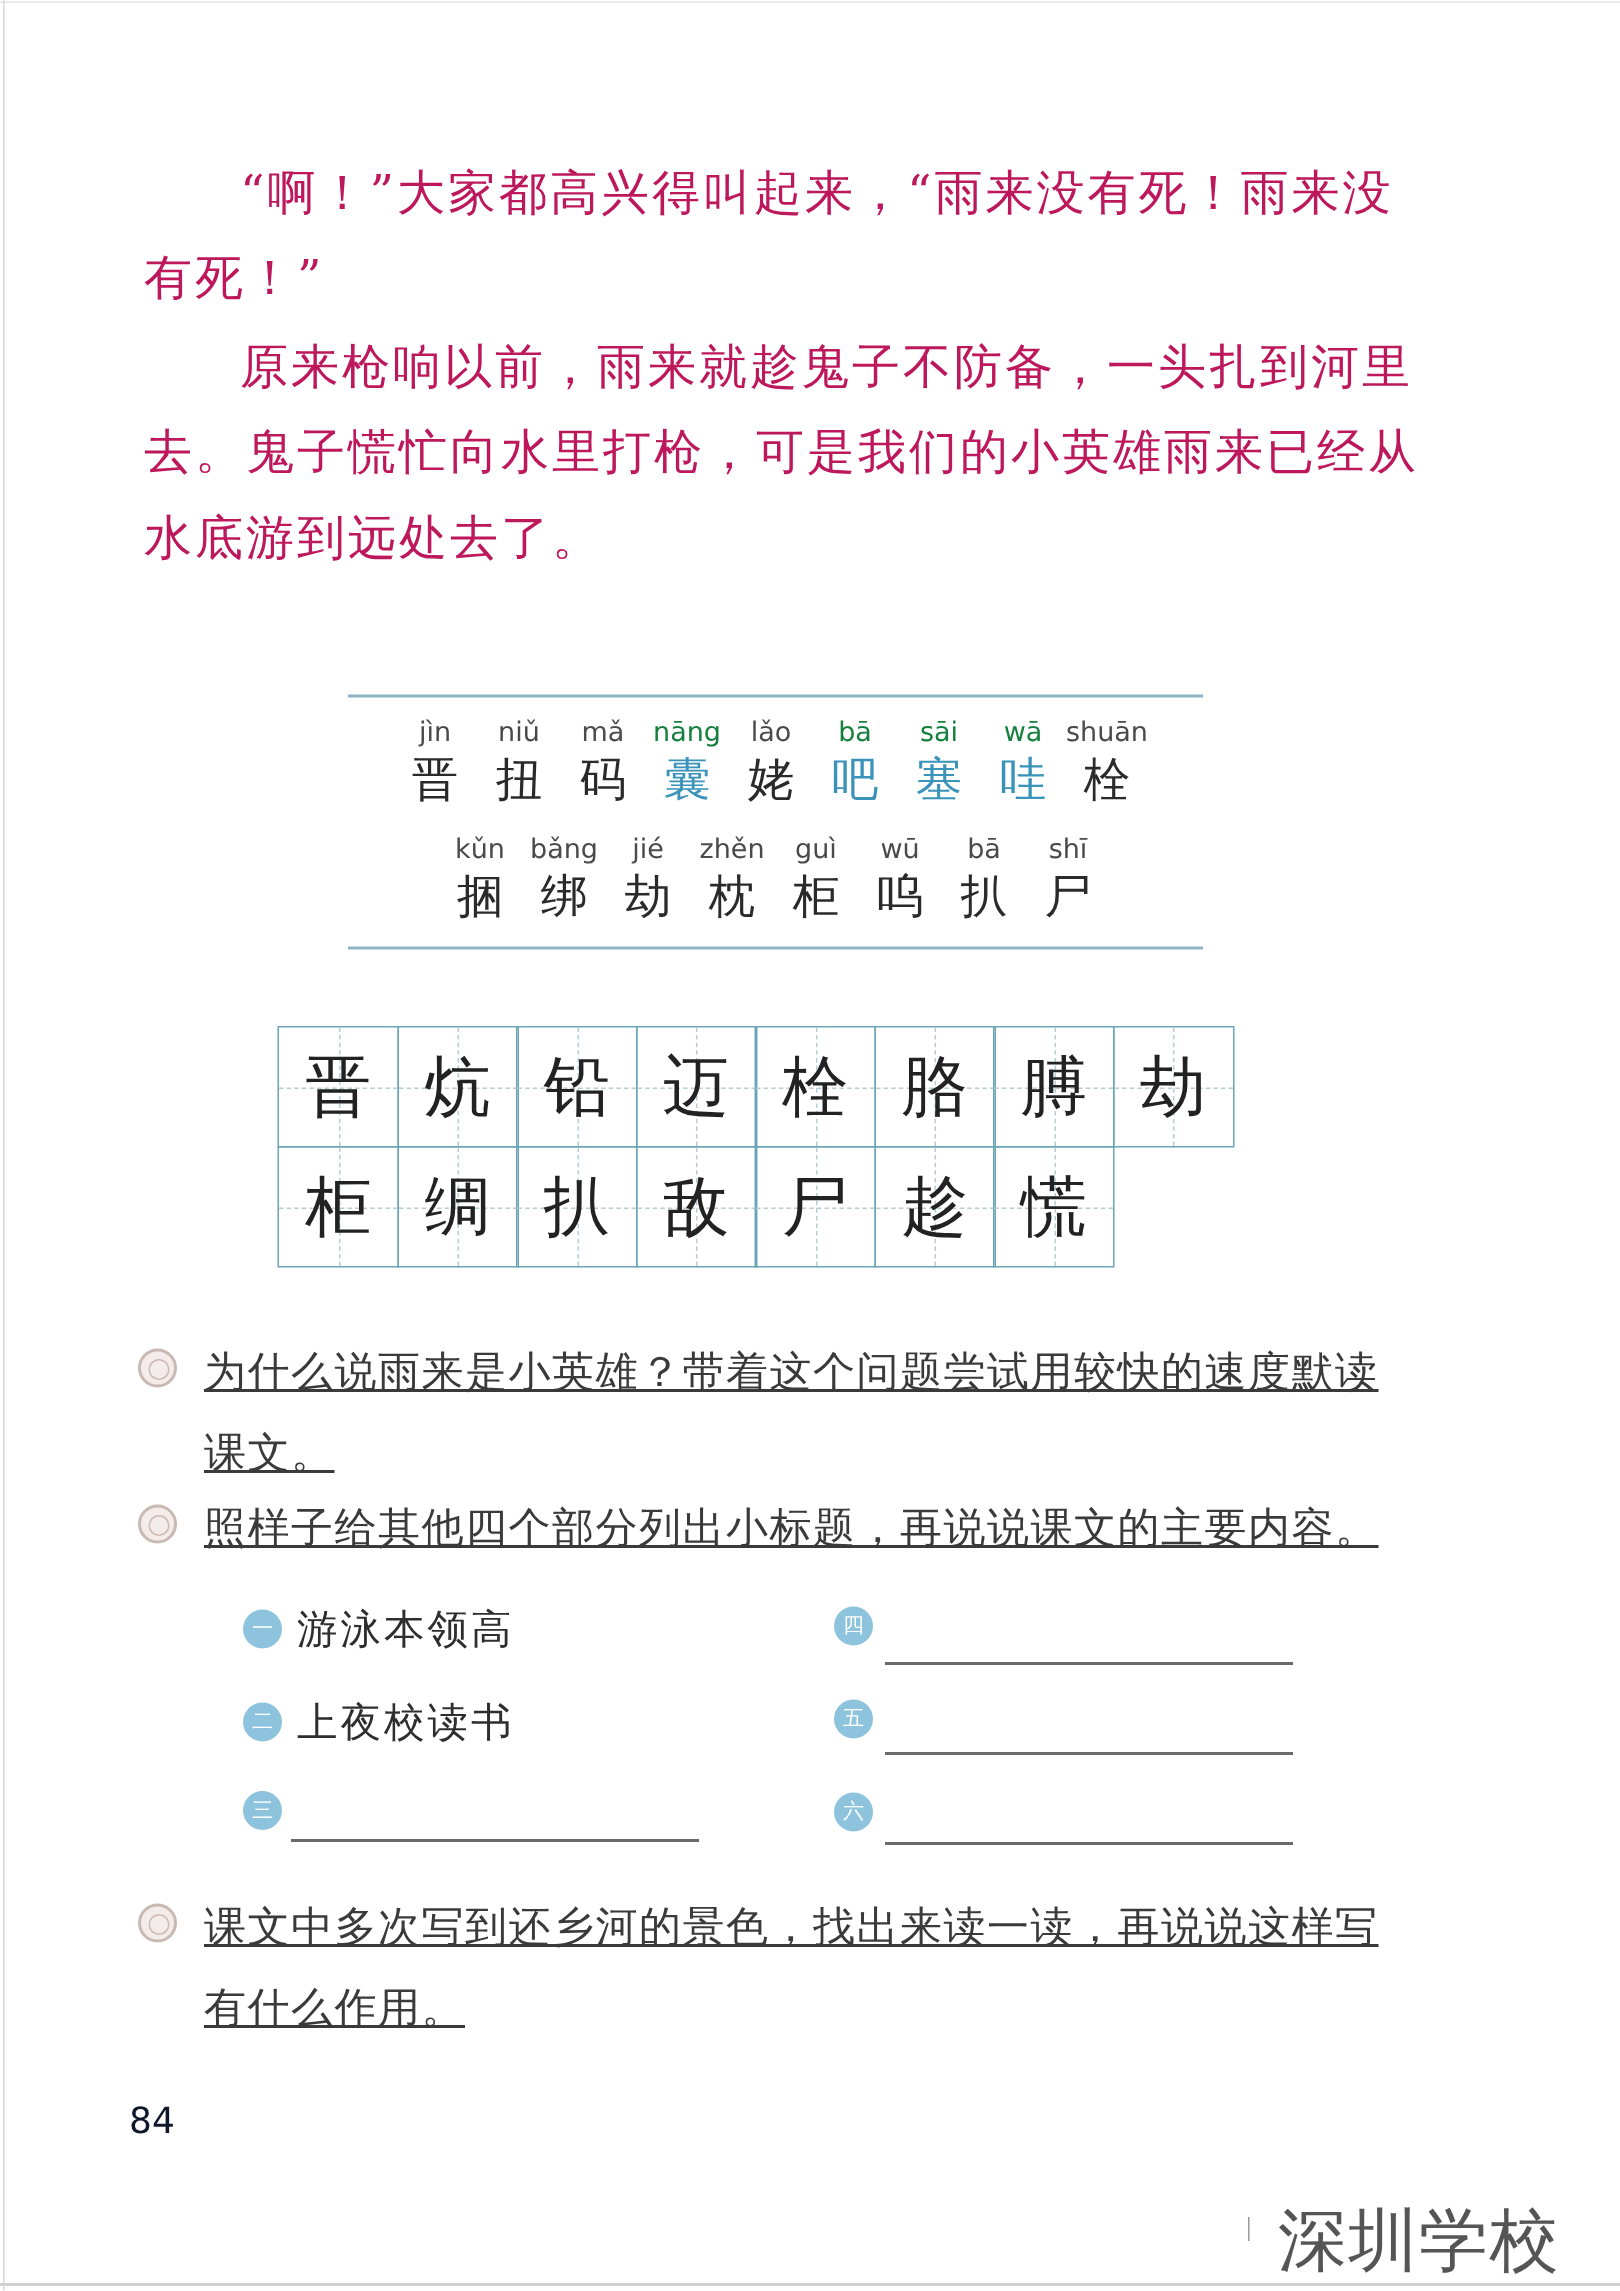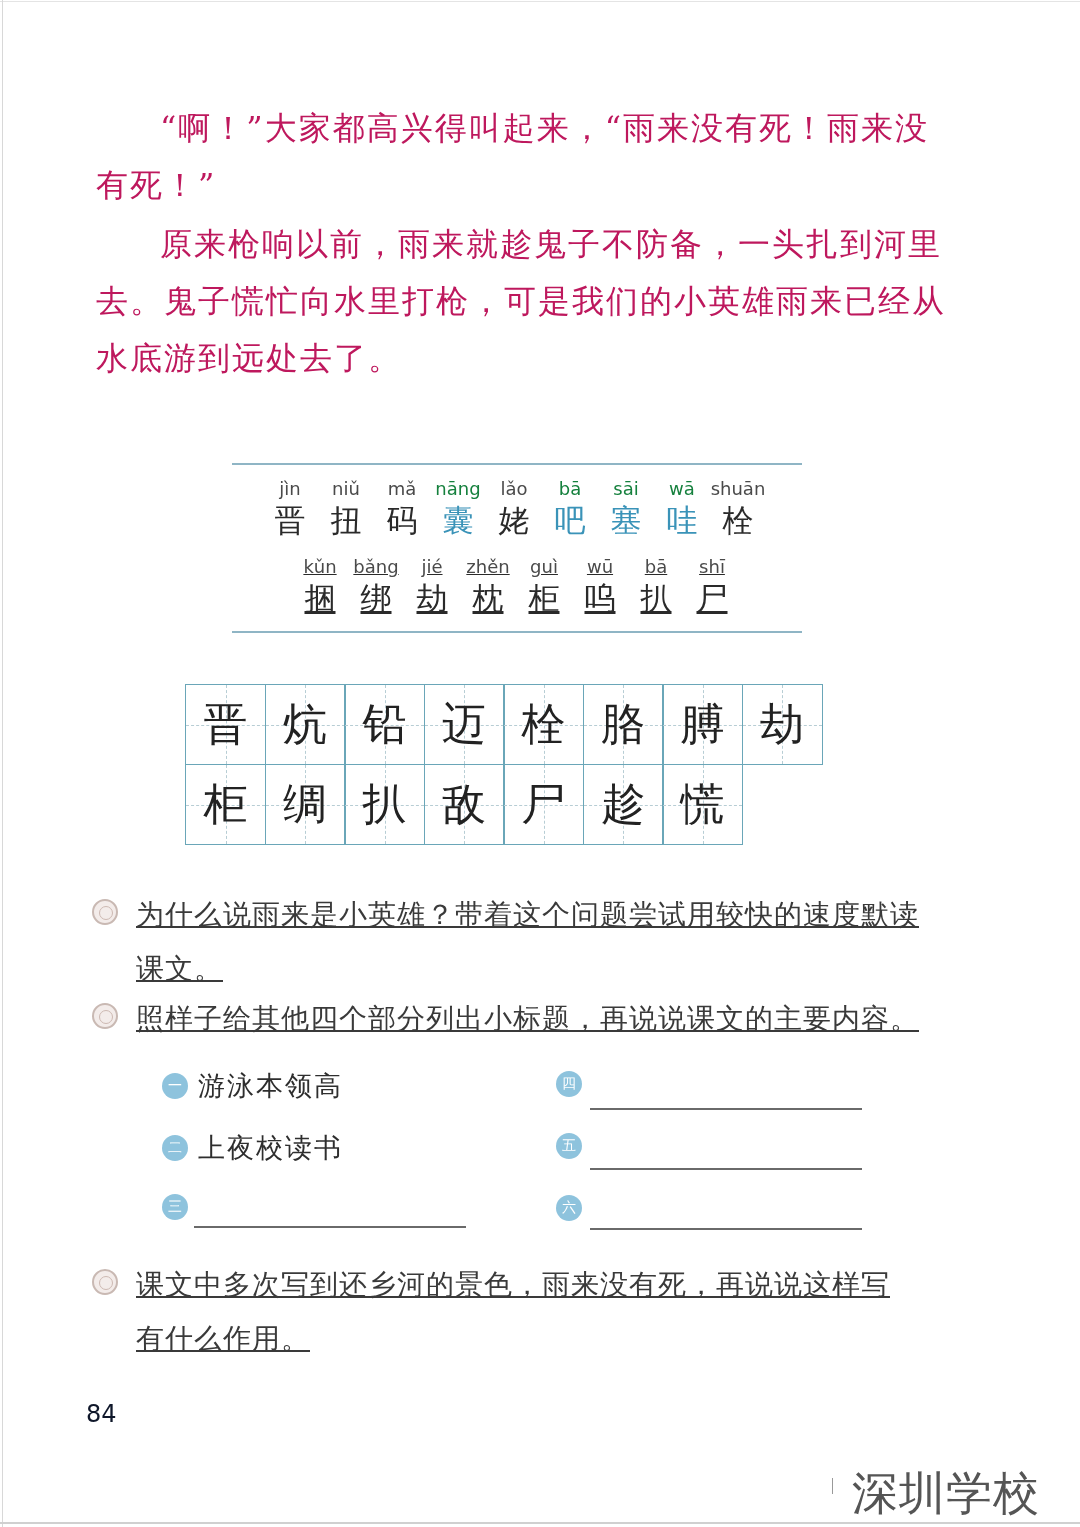--- a/index.html
+++ b/index.html
@@ -106,21 +106,21 @@
   <div class="py-cell blue">
       <span class="pinyin">wā</span>
       <span class="hanzi">哇</span>
     </div>
   <div class="py-cell">
       <span class="pinyin">shuān</span>
       <span class="hanzi">栓</span>
     </div>
 </div>
 
-<div class="py-row" style="left:292px; top:556px;text-decoration:underline;">
+<div class="py-row" style="left:292px; top:556px;">
   <div class="py-cell">
       <span class="pinyin">kǔn</span>
       <span class="hanzi">捆</span>
     </div>
   <div class="py-cell">
       <span class="pinyin">bǎng</span>
       <span class="hanzi">绑</span>
     </div>
   <div class="py-cell">
       <span class="pinyin">jié</span>
@@ -239,21 +239,21 @@
 <div class="blank-line" style="left:590px; top:1168px; width:272px;"></div>
 
 <div class="sub-item" style="left:556px; top:1195px;">
   <span class="num-badge">六</span>
 </div>
 <div class="blank-line" style="left:590px; top:1228px; width:272px;"></div>
 
 <div class="question" style="top:1258px;">
   <span class="q-icon"></span>
   <div class="q-text">
-    <div>课文中多次写到还乡河的景色，雨来没有死，再说说这样写</div>
+    <div>课文中多次写到还乡河的景色，找出来读一读，再说说这样写</div>
     <div>有什么作用。</div>
   </div>
 </div>
 
 <div class="page-number">84</div>
 <div class="watermark-tick"></div>
 <div class="watermark">深圳学校网</div>
 <div class="page-edge-bottom"></div>
 
 </body></html>

